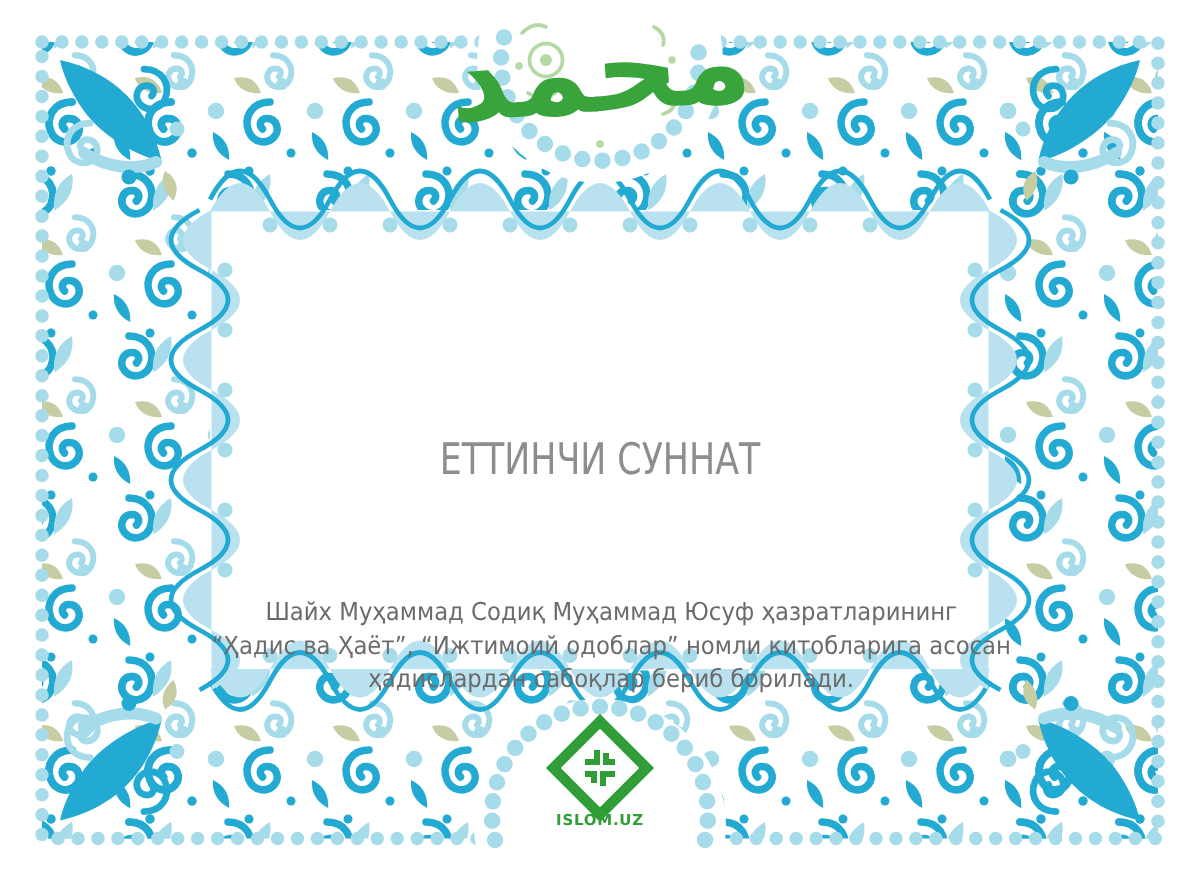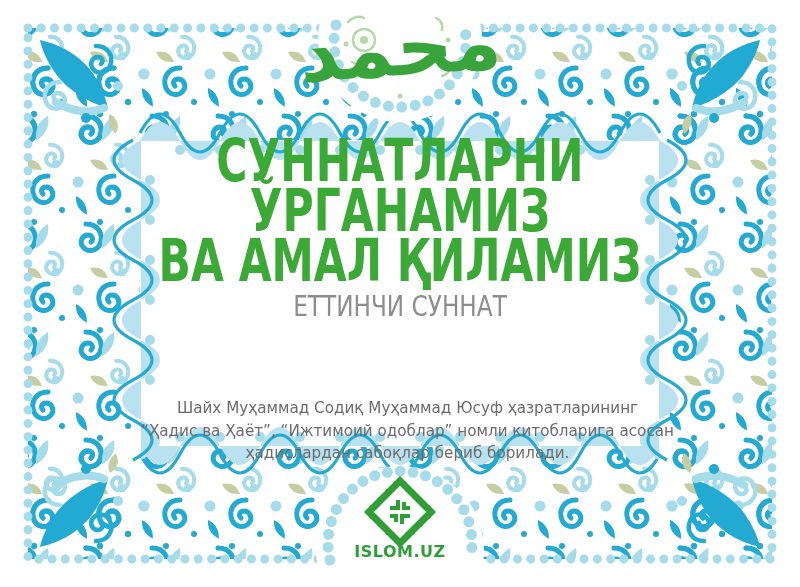--- a/index.html
+++ b/index.html
@@ -28,21 +28,21 @@
     font-size:16.5px;line-height:22.5px;color:#6b6b6b;
     transform:scaleX(0.92);transform-origin:50% 50%;
   }
   #calligraphy{
     position:absolute;left:0;right:0;top:-2px;text-align:center;
     font-family:"DejaVu Sans",sans-serif;font-size:78px;line-height:100px;
     color:#3aa43c;font-weight:bold;transform:rotate(-4deg);
   }
   #footer-logo-text{
     position:absolute;left:0;right:0;top:542px;text-align:center;
-    font-weight:bold;font-size:16px;letter-spacing:0.5px;color:#2f9e36;
+    font-weight:bold;font-size:10px;letter-spacing:0.5px;color:#2f9e36;
   }
 </style>
 </head>
 <body>
 
 <div id="poster">
 
   <svg id="ornament" viewBox="0 0 800 587" xmlns="http://www.w3.org/2000/svg">
     <defs>
       <path id="spiralP" d="M0,-14 C12,-14 18,-4 14,6 C11,13 2,15 -3,9 C-7,4 -4,-3 2,-3 C6,-3 8,1 5,4" fill="none" stroke-linecap="round"></path>
@@ -117,25 +117,20 @@
     <g transform="translate(400,512)">
       <rect x="-22" y="-22" width="44" height="44" transform="rotate(45)" fill="#ffffff" stroke="#2f9e36" stroke-width="7"></rect>
       <g stroke="#2f9e36" stroke-width="4" fill="none">
         <path d="M-10,-4 h8 v-8 M10,4 h-8 v8 M-4,10 v-6 h-6 M4,-10 v6 h6"></path>
       </g>
     </g>
   </svg>
 
   <div id="calligraphy">محمد</div>
 
-  <div id="title-block">
-    <div class="txt title-line" style="position:relative;">СУННАТЛАРНИ</div>
-    <div class="txt title-line" style="position:relative;">ЎРГАНАМИЗ</div>
-    <div class="txt title-line" style="position:relative;">ВА АМАЛ ҚИЛАМИЗ</div>
-  </div>
 
   <div class="txt" id="series-label">ЕТТИНЧИ СУННАТ</div>
 
 
   <div id="description-block">
     <div class="txt desc-line" style="position:relative;">Шайх Муҳаммад Содиқ Муҳаммад Юсуф ҳазратларининг</div>
     <div class="txt desc-line" style="position:relative;">“Ҳадис ва Ҳаёт”, “Ижтимоий одоблар” номли китобларига асосан</div>
     <div class="txt desc-line" style="position:relative;">ҳадислардан сабоқлар бериб борилади.</div>
   </div>
 

